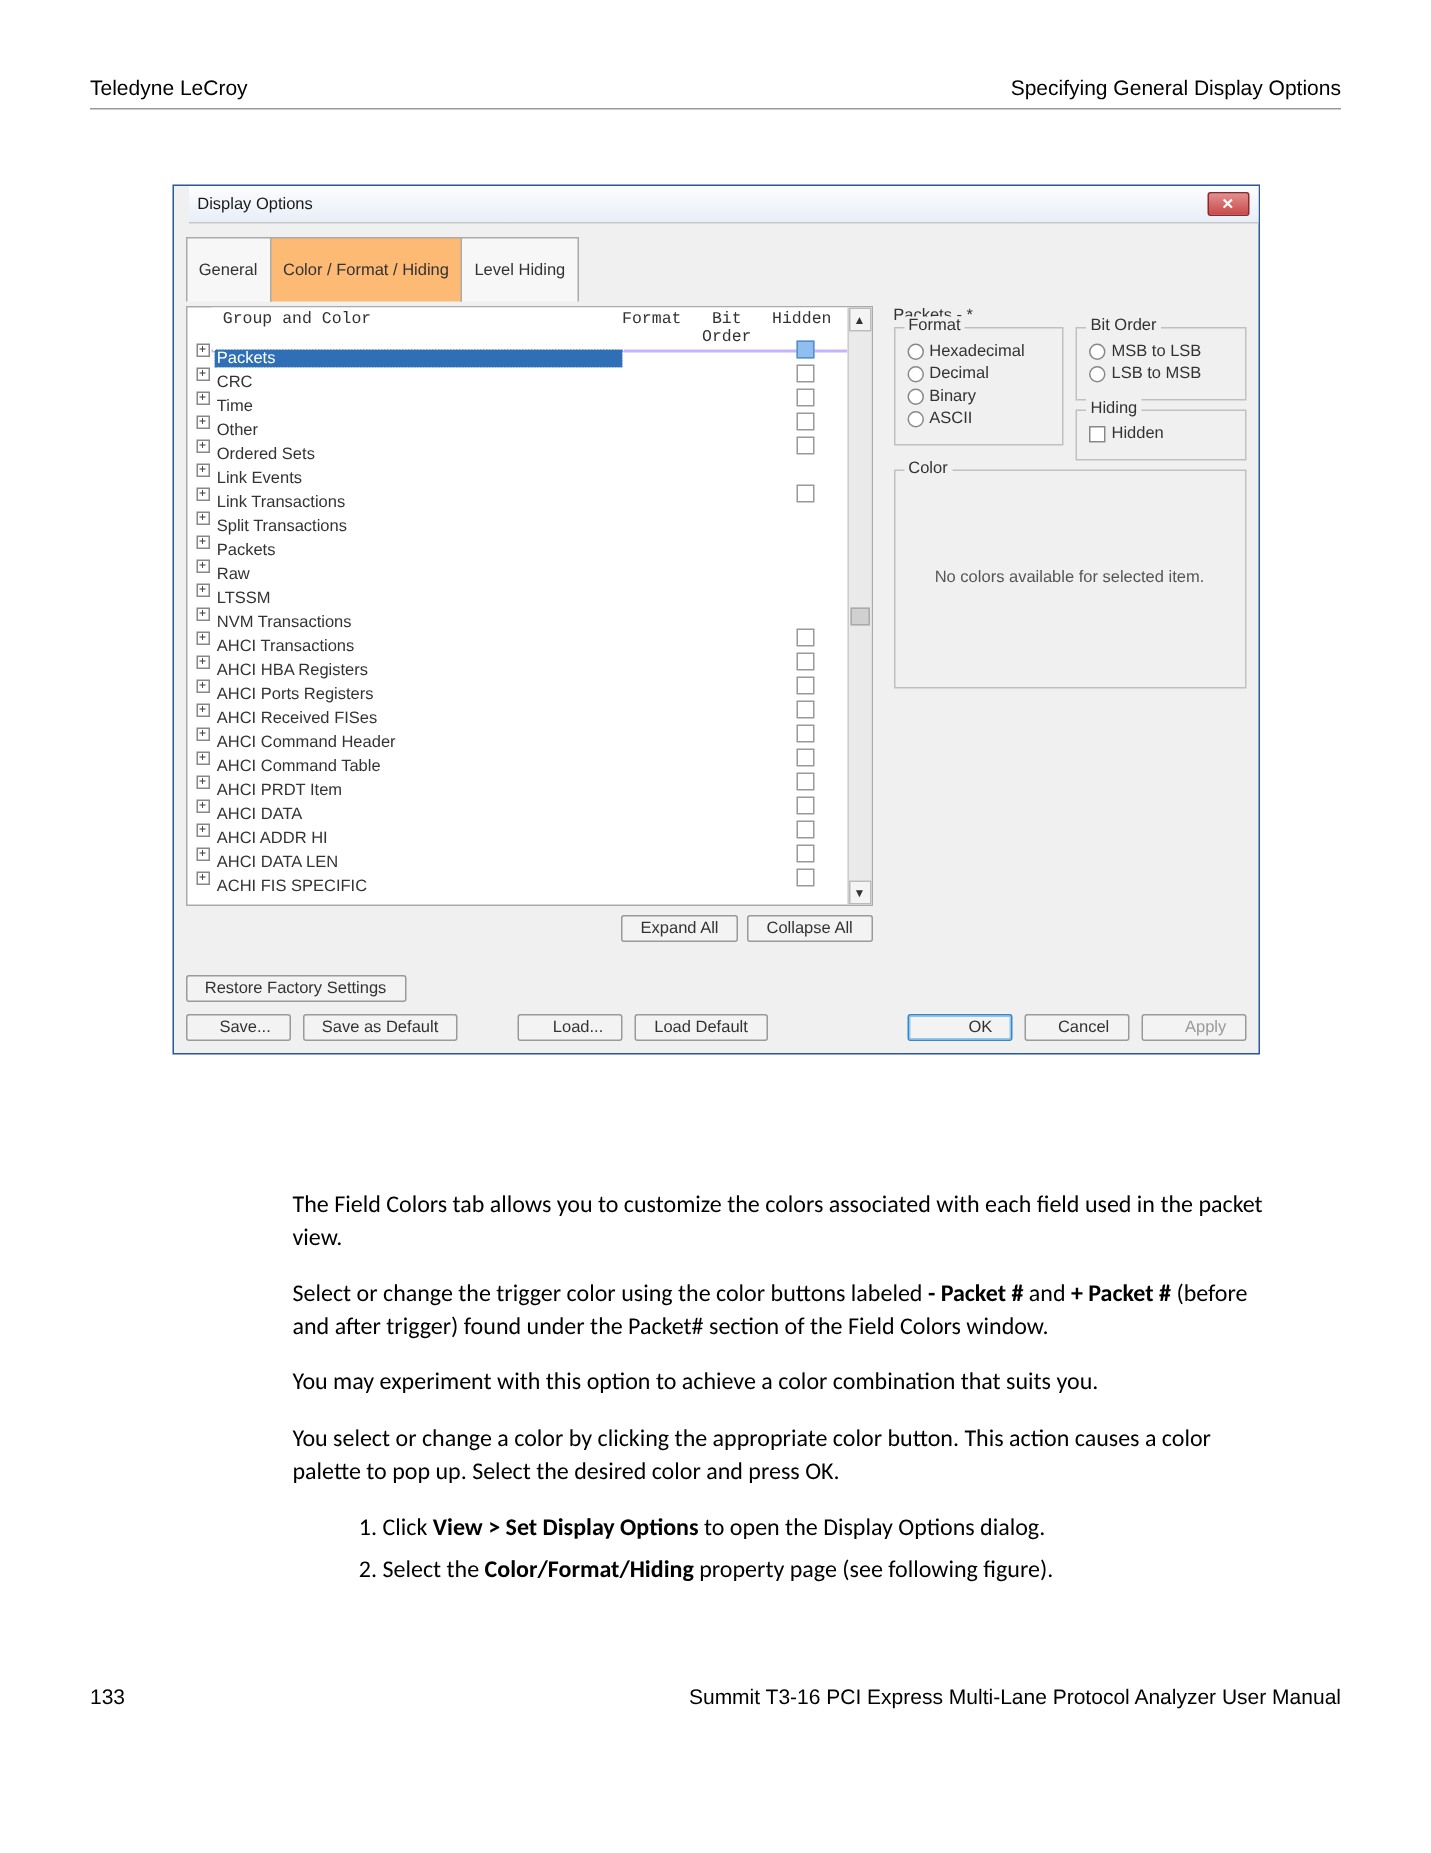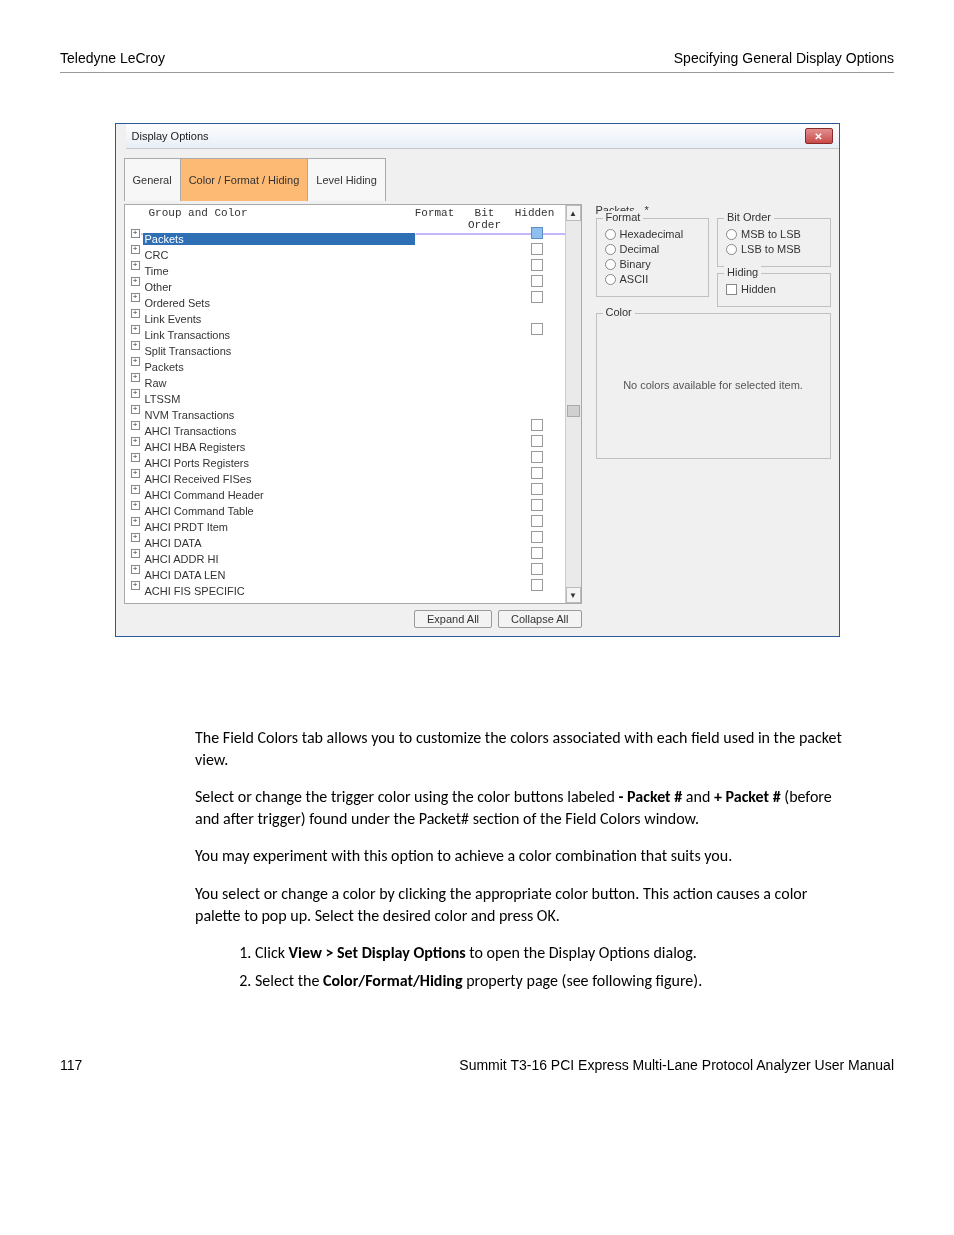--- a/index.html
+++ b/index.html
@@ -538,33 +538,49 @@
               </div>
             </div>
           </div>
           <div class="fieldset">
             <span class="legend">Color</span>
             <div class="color-box">No colors available for selected item.</div>
           </div>
         </div>
       </div>
 
+      <div class="bottom-area">
+        <div class="bottom-row1">
+          <div class="btn">Restore Factory Settings</div>
+        </div>
+        <div class="bottom-row2">
+          <div class="btn">Save...</div>
+          <div class="btn">Save as Default</div>
+          <div style="width:24px;"></div>
+          <div class="btn">Load...</div>
+          <div class="btn">Load Default</div>
+          <div class="spacer"></div>
+          <div class="btn ok">OK</div>
+          <div class="btn">Cancel</div>
+          <div class="btn disabled">Apply</div>
+        </div>
+      </div>
     </div>
   </div>
 
   <div class="doc-text">
     <p>The Field Colors tab allows you to customize the colors associated with each field used in the packet view.</p>
     <p>
       <span>Select or change the trigger color using the color buttons labeled </span><b>- Packet #</b><span> and </span><b>+ Packet #</b><span> (before and after trigger) found under the Packet# section of the Field Colors window.</span>
     </p>
     <p>You may experiment with this option to achieve a color combination that suits you.</p>
     <p>You select or change a color by clicking the appropriate color button. This action causes a color palette to pop up. Select the desired color and press OK.</p>
     <ol>
       <li><span>Click </span><b>View &gt; Set Display Options</b><span> to open the Display Options dialog.</span></li>
       <li><span>Select the </span><b>Color/Format/Hiding</b><span> property page (see following figure).</span></li>
     </ol>
   </div>
 
   <div class="footer">
-    <span>117</span>
+    <span>133</span>
     <span>Summit T3-16 PCI Express Multi-Lane Protocol Analyzer User Manual</span>
   </div>
 </div>
 
 </body></html>

